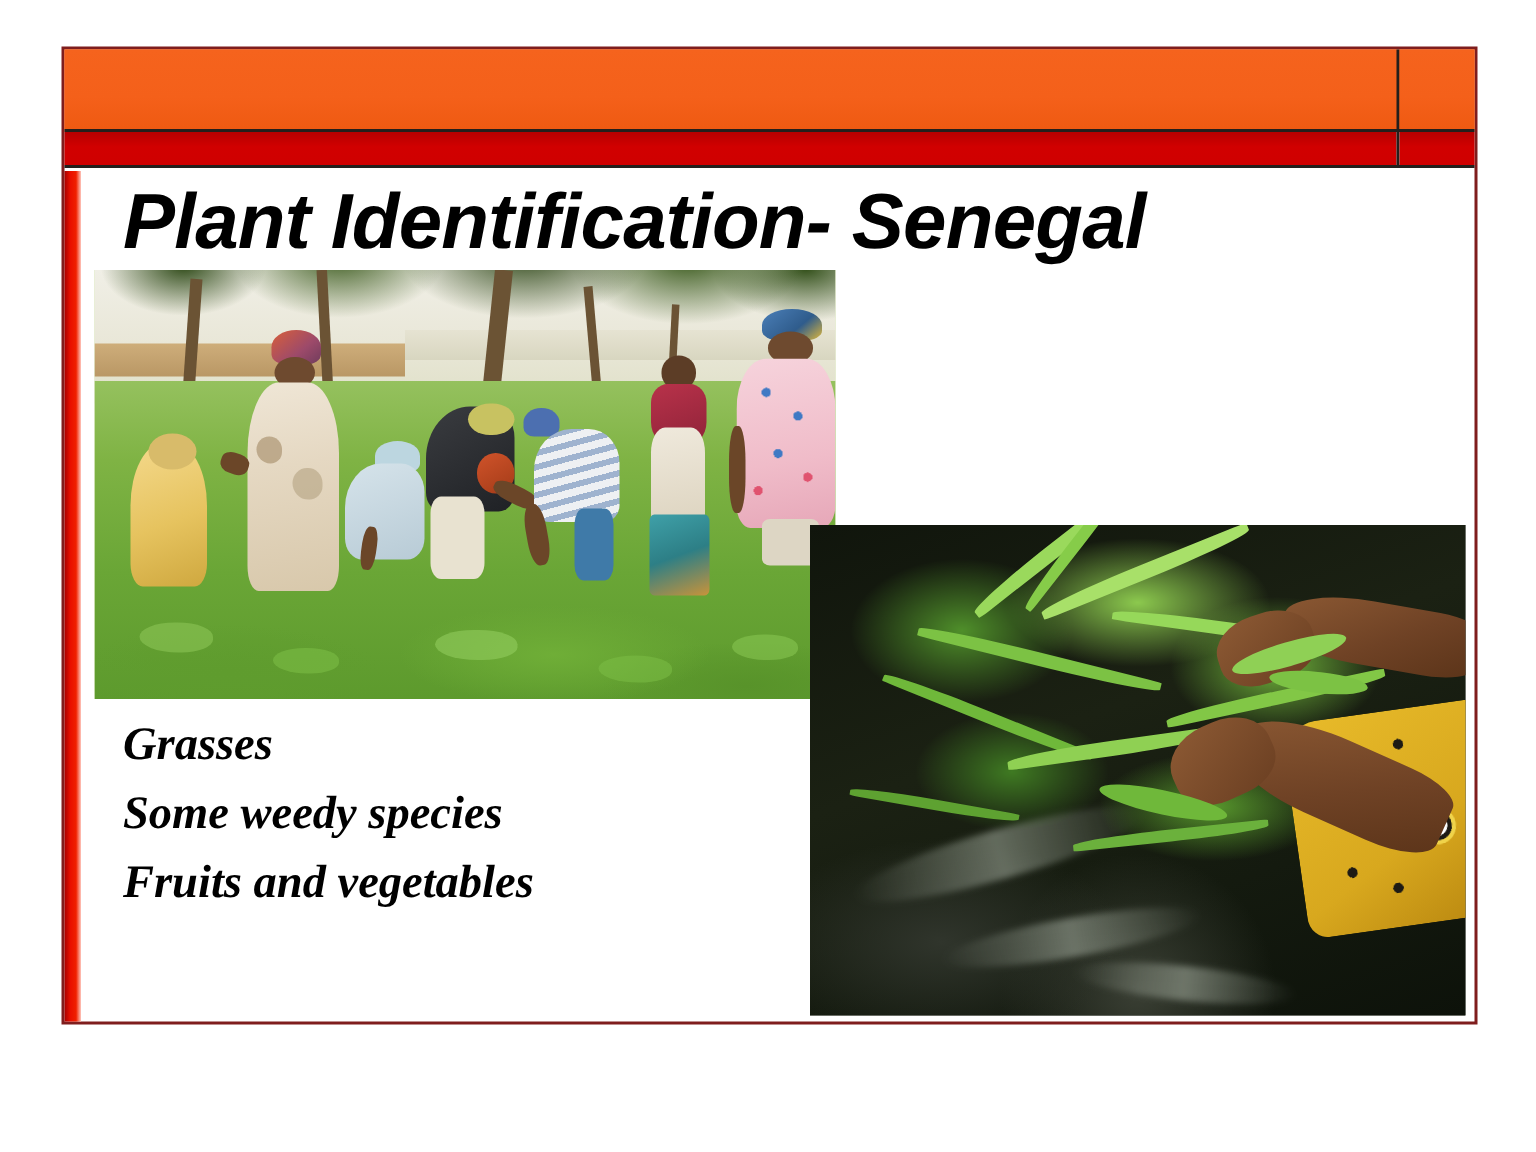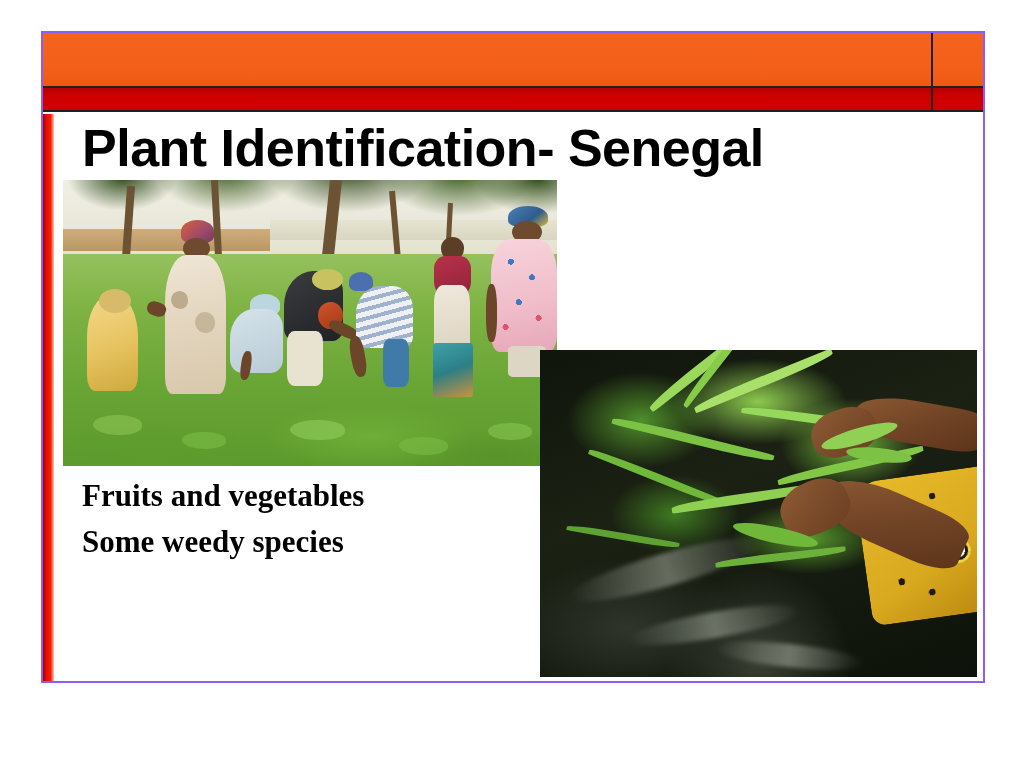--- a/index.html
+++ b/index.html
@@ -17,22 +17,23 @@
   }
 
   
   #slide-frame {
     position: absolute;
     left: 41px;
     top: 31px;
     width: 944px;
     height: 652px;
     box-sizing: border-box;
-    border: 2px solid #8b5cf6;
+    border: 2px solid #7f1d1d;
     background: #ffffff;
+    font-style: italic;
   }
 
   
   #header-band {
     position: absolute;
     left: 0;
     top: 0;
     width: 100%;
     height: 55px;
     background: #f4601a;
@@ -367,17 +368,18 @@
 
     <div class="ps-arm" style="left:72%;top:16%;width:30%;height:13%;border-radius:44% 22% 26% 38%;transform:rotate(10deg);"></div>
     <div class="ps-hand" style="left:62%;top:18%;width:15%;height:14%;transform:rotate(-18deg);"></div>
 
     <div class="ps-blade" style="left:64%;top:24%;width:18%;height:5%;background:#8fd055;border-radius:50%;transform:rotate(-16deg);"></div>
     <div class="ps-blade" style="left:70%;top:30%;width:15%;height:4.4%;background:#7cc244;border-radius:50%;transform:rotate(6deg);"></div>
     <div class="ps-blade" style="left:44%;top:54%;width:20%;height:5%;background:#6fb83a;border-radius:50%;transform:rotate(12deg);"></div>
   </div>
 
   <div id="bullet-list">
+    <div class="bullet-line">Grasses</div>
+    <div class="bullet-line">Some weedy species</div>
     <div class="bullet-line">Fruits and vegetables</div>
-    <div class="bullet-line">Some weedy species</div>
   </div>
 
 </div>
 
 </body></html>

